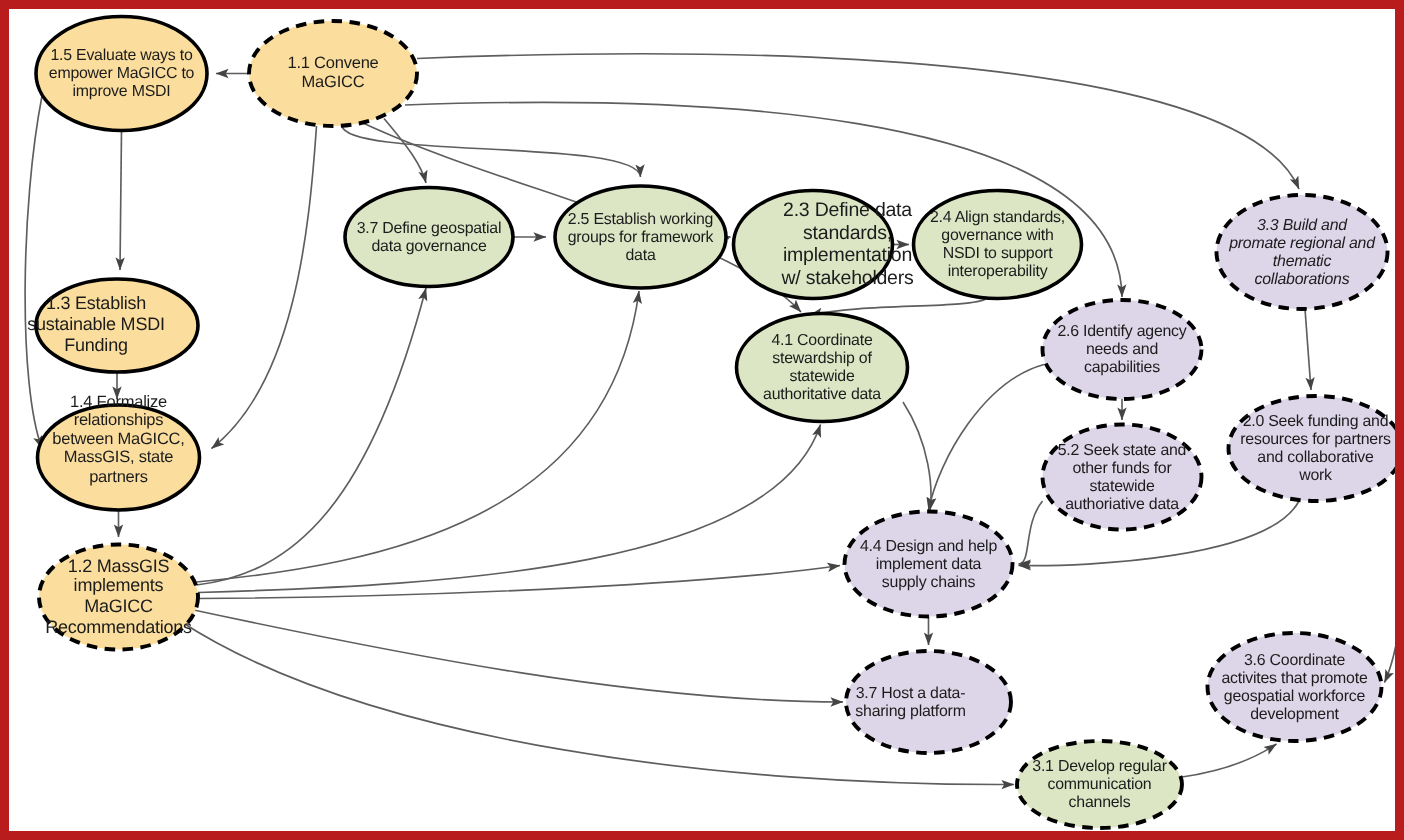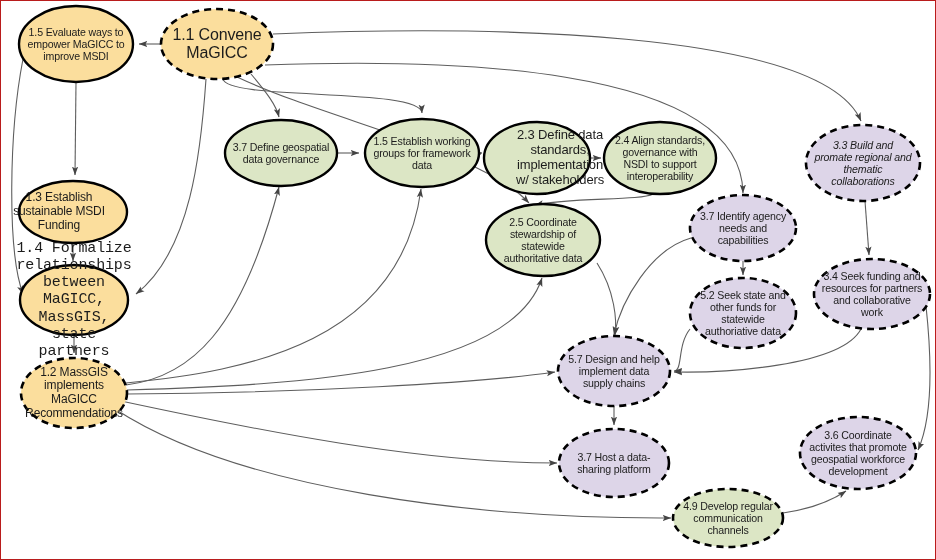--- a/index.html
+++ b/index.html
@@ -9,21 +9,21 @@
     background: #ffffff;
   }
   body {
     font-family: "Liberation Sans", sans-serif;
   }
   #diagram-root {
     position: relative;
     width: 936px;
     height: 560px;
     background: #ffffff;
-    border: 1px solid #b91c1c;
+    border: 6px solid #b91c1c;
     box-sizing: border-box;
     overflow: hidden;
   }
   #diagram-svg {
     position: absolute;
     top: 0;
     left: 0;
     width: 936px;
     height: 560px;
   }
@@ -150,32 +150,32 @@
         <ellipse cx="613" cy="370" rx="56" ry="35" fill="#DDD5E8" class="node-ellipse-dashed"></ellipse>
         <ellipse cx="73" cy="392" rx="53" ry="35" fill="#FBDE9D" class="node-ellipse-dashed"></ellipse>
         <ellipse cx="857" cy="452" rx="58" ry="36" fill="#DDD5E8" class="node-ellipse-dashed"></ellipse>
         <ellipse cx="613" cy="462" rx="55" ry="34" fill="#DDD5E8" class="node-ellipse-dashed"></ellipse>
         <ellipse cx="727" cy="517" rx="55" ry="29" fill="#DCE6C5" class="node-ellipse-dashed"></ellipse>
       </g>
   </svg>
 
   <div id="label-layer">
       <div class="node-label" style="left: 18px; top: 5px; width: 114px; height: 76px; font-size: 10.6px;">1.5  Evaluate ways to empower  MaGICC to improve MSDI</div>
-      <div class="node-label" style="left: 160px; top: 8px; width: 112px; height: 70px; font-size: 16px;">1.1 Convene MaGICC</div>
+      <div class="node-label" style="left: 160px; top: 8px; width: 112px; height: 70px; font-size: 11px;">1.1 Convene MaGICC</div>
       <div class="node-label" style="left: 224px; top: 119px; width: 112px; height: 66px; font-size: 10.6px;">3.7 Define geospatial data governance</div>
-      <div class="node-label" style="left: 364px; top: 118px; width: 114px; height: 68px; font-size: 10.6px;">1.5 Establish working groups for framework data</div>
+      <div class="node-label" style="left: 364px; top: 118px; width: 114px; height: 68px; font-size: 10.6px;">2.5 Establish working groups for framework data</div>
       <div class="node-label" style="left: 506px; top: 121px; width: 106px; height: 72px; font-size: 13px;">2.3 Define data standards, implementation w/ stakeholders</div>
       <div class="node-label" style="left: 603px; top: 121px; width: 112px; height: 72px; font-size: 10.6px;">2.4 Align standards, governance with NSDI to support interoperability</div>
       <div class="node-label" style="left: 805px; top: 124px; width: 114px; height: 76px; font-size: 10.6px; font-style: italic;">3.3 Build and promate regional and thematic collaborations</div>
       <div class="node-label" style="left: 4px; top: 180px; width: 108px; height: 62px; font-size: 12px;">1.3 Establish sustainable MSDI Funding</div>
-      <div class="node-label" style="left: 485px; top: 203px; width: 114px; height: 72px; font-size: 10.6px;">2.5 Coordinate stewardship of statewide authoritative data</div>
-      <div class="node-label" style="left: 689px; top: 194px; width: 106px; height: 66px; font-size: 10.6px;">3.7 Identify agency needs and capabilities</div>
-      <div class="node-label" style="left: 813px; top: 258px; width: 116px; height: 70px; font-size: 10.6px;">3.4 Seek funding and resources for partners and collaborative work</div>
-      <div class="node-label" style="left: 19px; top: 264px; width: 108px; height: 70px; font-size: 15px; font-family: Liberation Mono, monospace;">1.4 Formalize relationships between MaGICC, MassGIS, state partners</div>
+      <div class="node-label" style="left: 485px; top: 203px; width: 114px; height: 72px; font-size: 10.6px;">4.1 Coordinate stewardship of statewide authoritative data</div>
+      <div class="node-label" style="left: 689px; top: 194px; width: 106px; height: 66px; font-size: 10.6px;">2.6 Identify agency needs and capabilities</div>
+      <div class="node-label" style="left: 813px; top: 258px; width: 116px; height: 70px; font-size: 10.6px;">2.0 Seek funding and resources for partners and collaborative work</div>
+      <div class="node-label" style="left: 19px; top: 252px; width: 108px; height: 70px; font-size: 11px;">1.4 Formalize relationships between MaGICC, MassGIS, state partners</div>
       <div class="node-label" style="left: 689px; top: 277px; width: 106px; height: 70px; font-size: 10.6px;">5.2 Seek state and other funds for statewide authoriative data</div>
-      <div class="node-label" style="left: 557px; top: 335px; width: 112px; height: 70px; font-size: 10.6px;">5.7 Design and help implement data supply chains</div>
+      <div class="node-label" style="left: 557px; top: 335px; width: 112px; height: 70px; font-size: 10.6px;">4.4 Design and help implement data supply chains</div>
       <div class="node-label" style="left: 20px; top: 357px; width: 106px; height: 70px; font-size: 12px;">1.2 MassGIS implements MaGICC Recommendations</div>
       <div class="node-label" style="left: 799px; top: 416px; width: 116px; height: 72px; font-size: 10.6px;">3.6 Coordinate activites that promote geospatial workforce development</div>
-      <div class="node-label" style="left: 558px; top: 428px; width: 110px; height: 68px; font-size: 10.6px;">3.7 Host a data-sharing platform</div>
-      <div class="node-label" style="left: 672px; top: 488px; width: 110px; height: 58px; font-size: 10.6px;">4.9 Develop regular communication channels</div>
+      <div class="node-label" style="left: 546px; top: 428px; width: 110px; height: 68px; font-size: 10.6px;">3.7 Host a data-sharing platform</div>
+      <div class="node-label" style="left: 672px; top: 488px; width: 110px; height: 58px; font-size: 10.6px;">3.1 Develop regular communication channels</div>
     </div>
 
 </div>
 
 </body></html>

